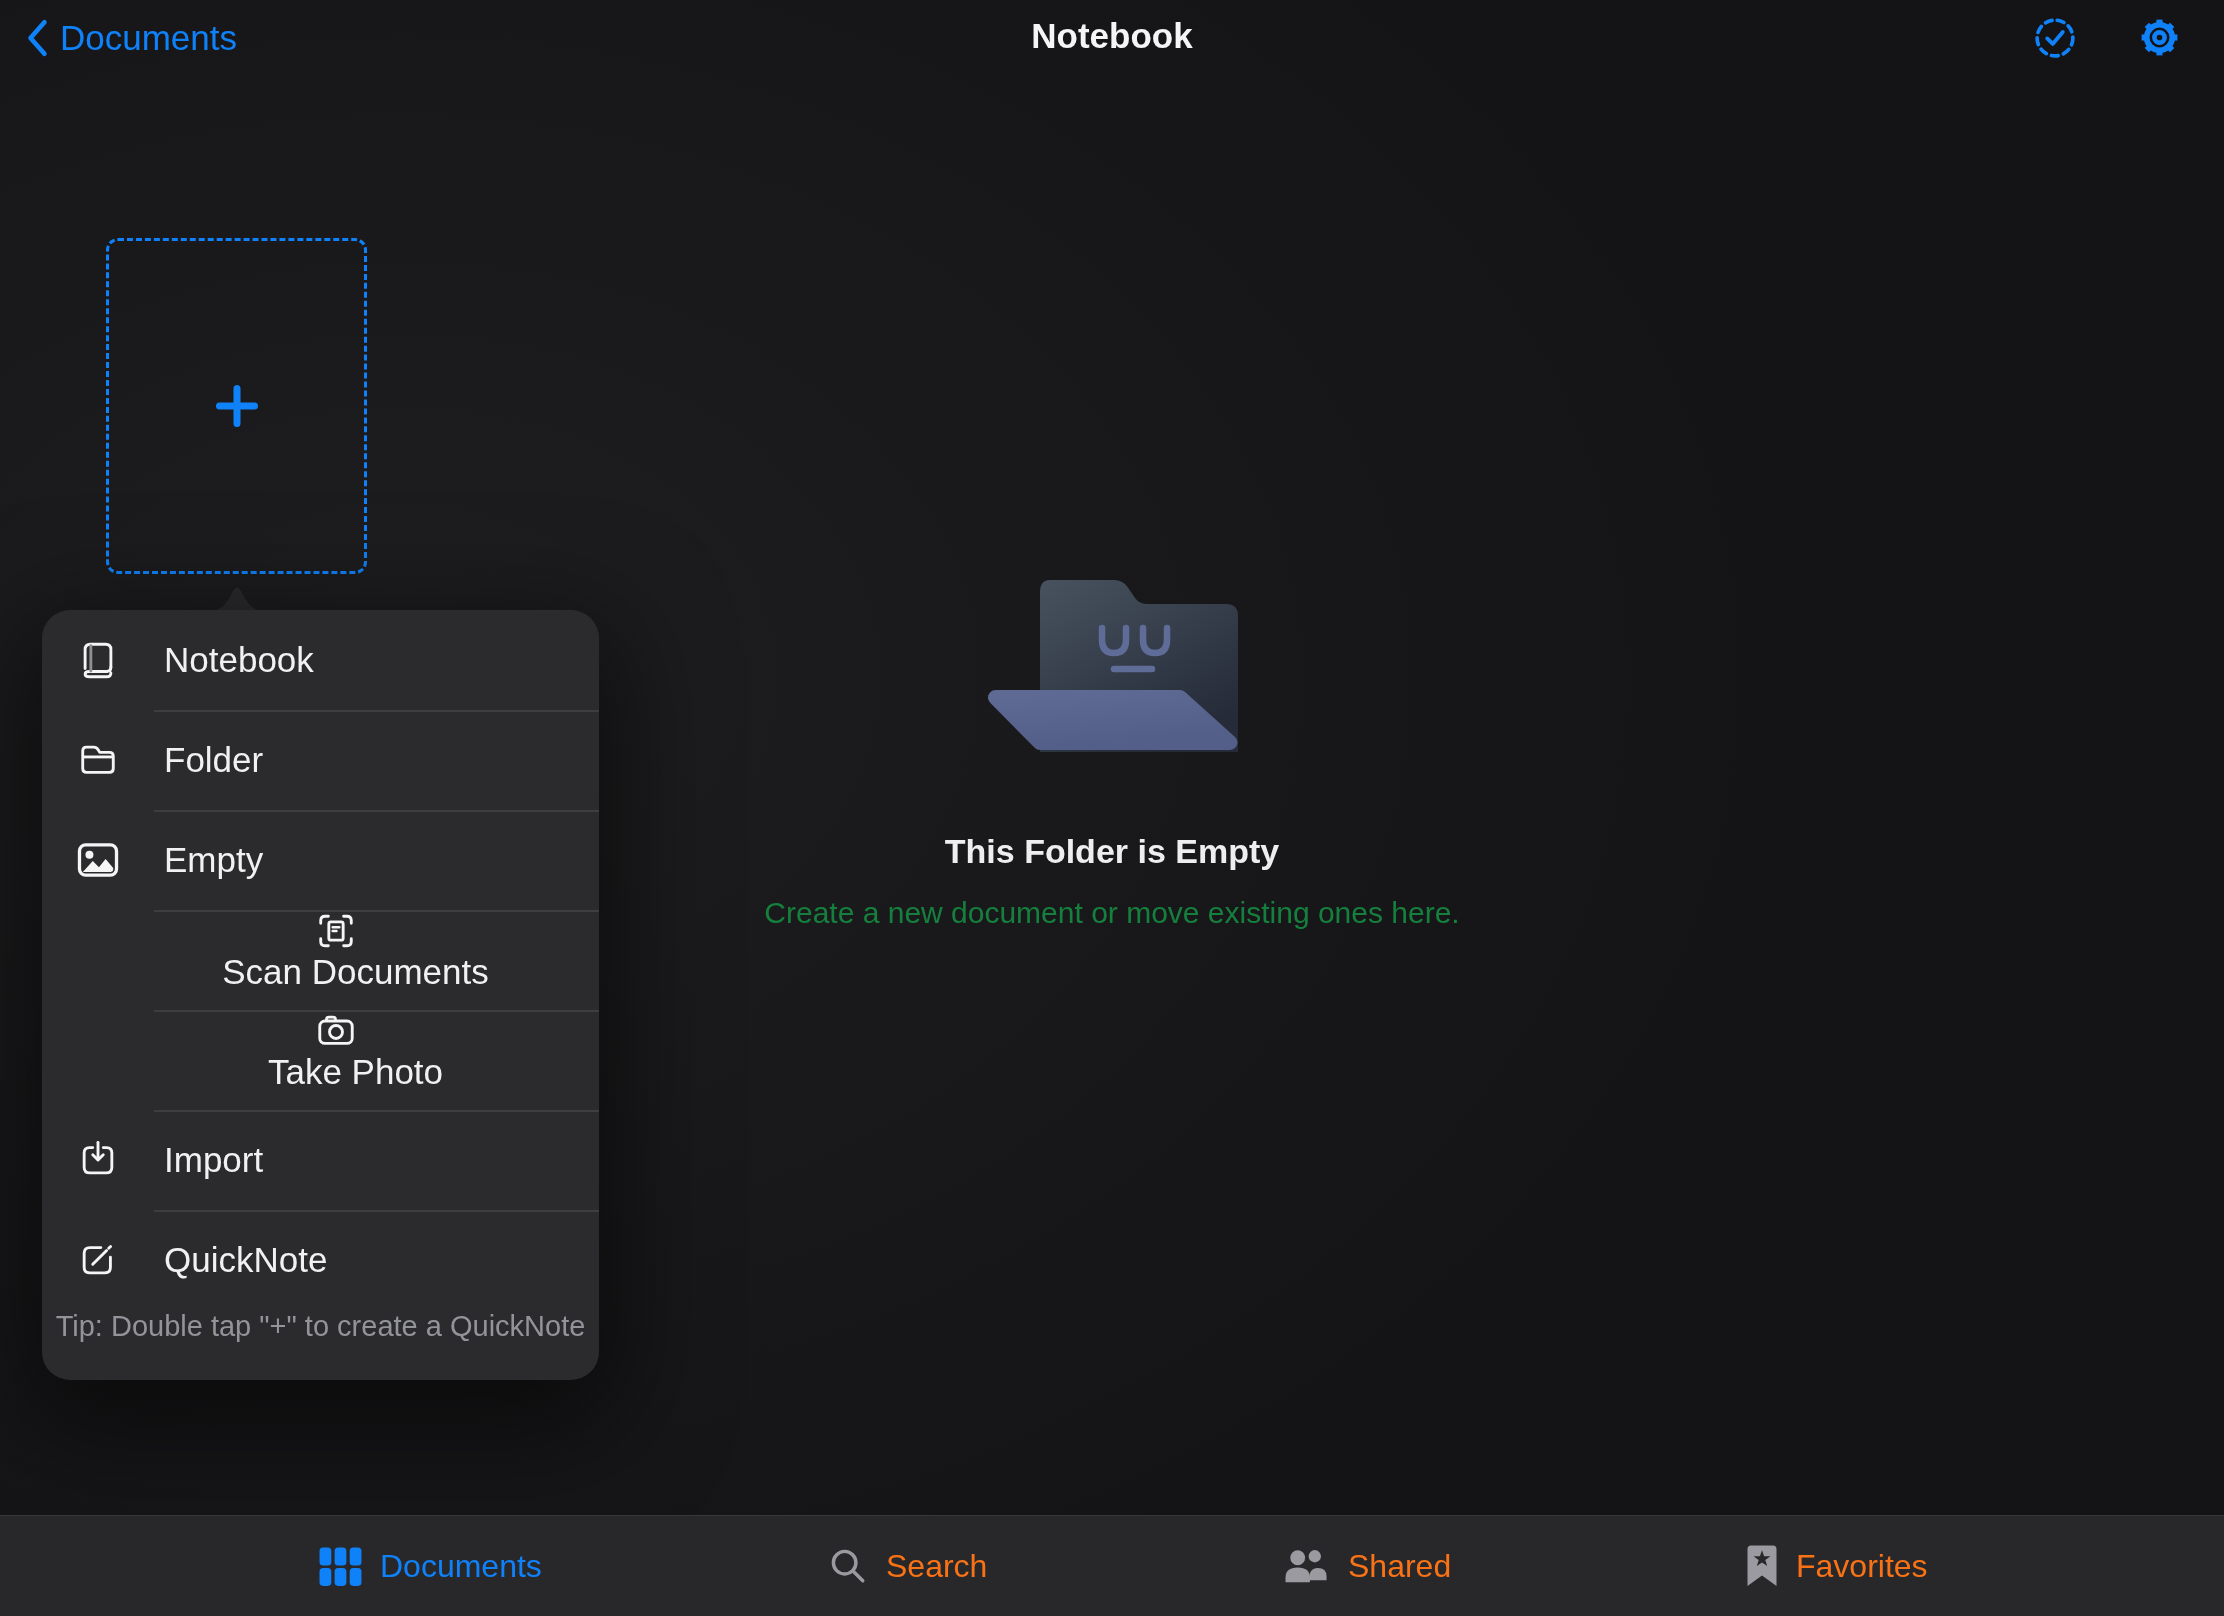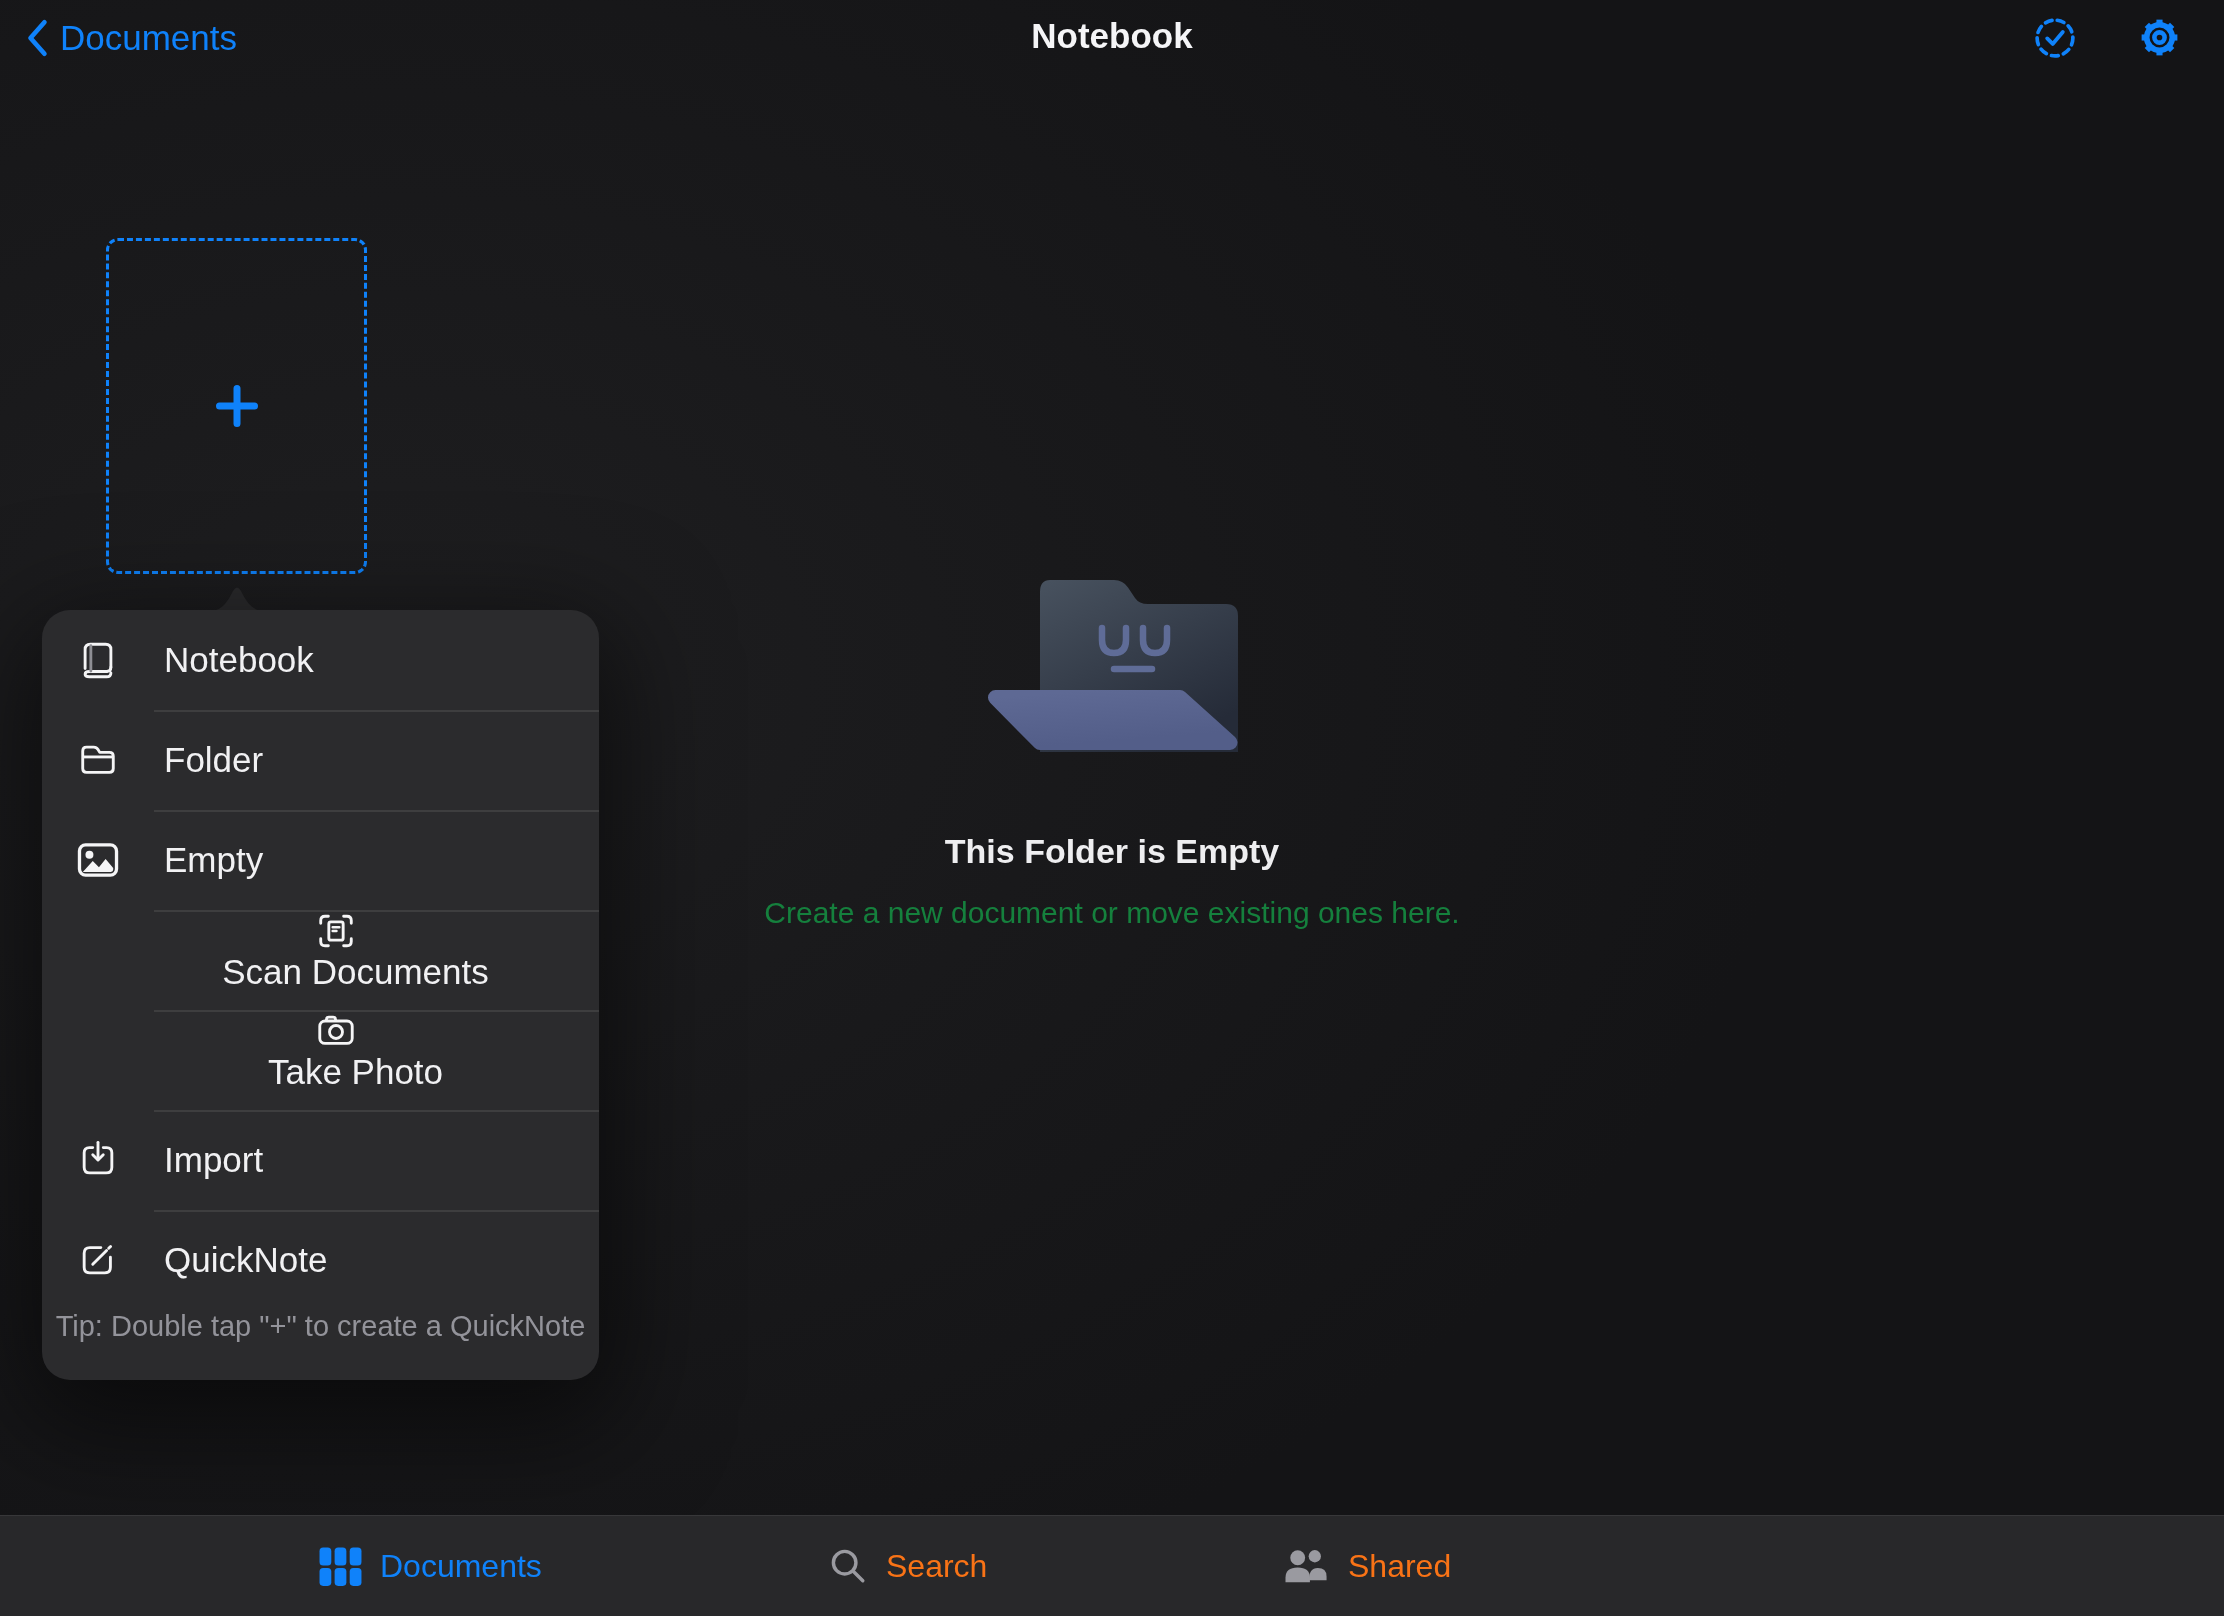--- a/index.html
+++ b/index.html
@@ -239,13 +239,22 @@
       <svg width="49" height="43" viewBox="0 0 50 44" fill="#9a9aa0">
         <circle cx="33.5" cy="11.5" r="6.3"></circle>
         <path d="M27.5,36 Q27.5,23.5 36.5,23.5 Q45.5,23.5 45.5,32 V36 Z"></path>
         <circle cx="16" cy="13" r="7.6"></circle>
         <path d="M3.5,38 V33.5 Q3.5,23 16,23 Q28.5,23 28.5,33.5 V38 Z"></path>
       </svg>
     </span>
     <span class="lbl">Shared</span>
   </div>
 
+  <div class="tab" style="left:1745px;">
+    <span style="display:flex;">
+      <svg width="34" height="44" viewBox="0 0 34 44">
+        <path fill-rule="evenodd" fill="#9a9aa0" d="M6,1.5 H28 Q31.5,1.5 31.5,5 V42 L17,31.5 L2.5,42 V5 Q2.5,1.5 6,1.5 Z
+          M17,6.2 L19.1,12.2 L25.4,12.3 L20.3,16.1 L22.2,22.1 L17,18.5 L11.8,22.1 L13.7,16.1 L8.6,12.3 L14.9,12.2 Z"></path>
+      </svg>
+    </span>
+    <span class="lbl">Favorites</span>
+  </div>
 </div>
 
 </body></html>

